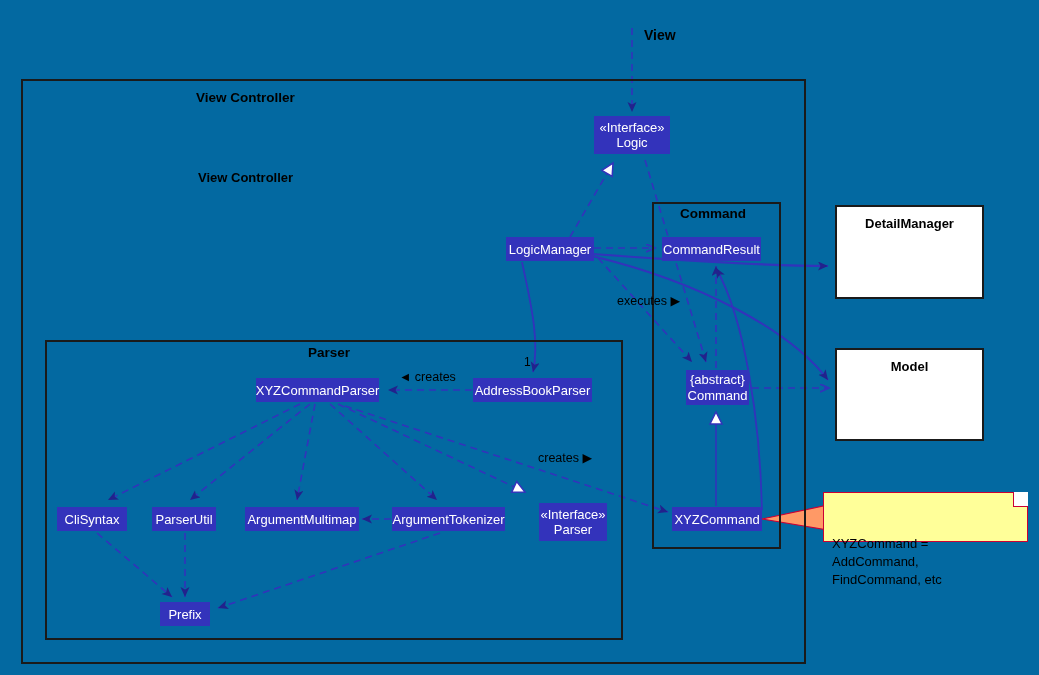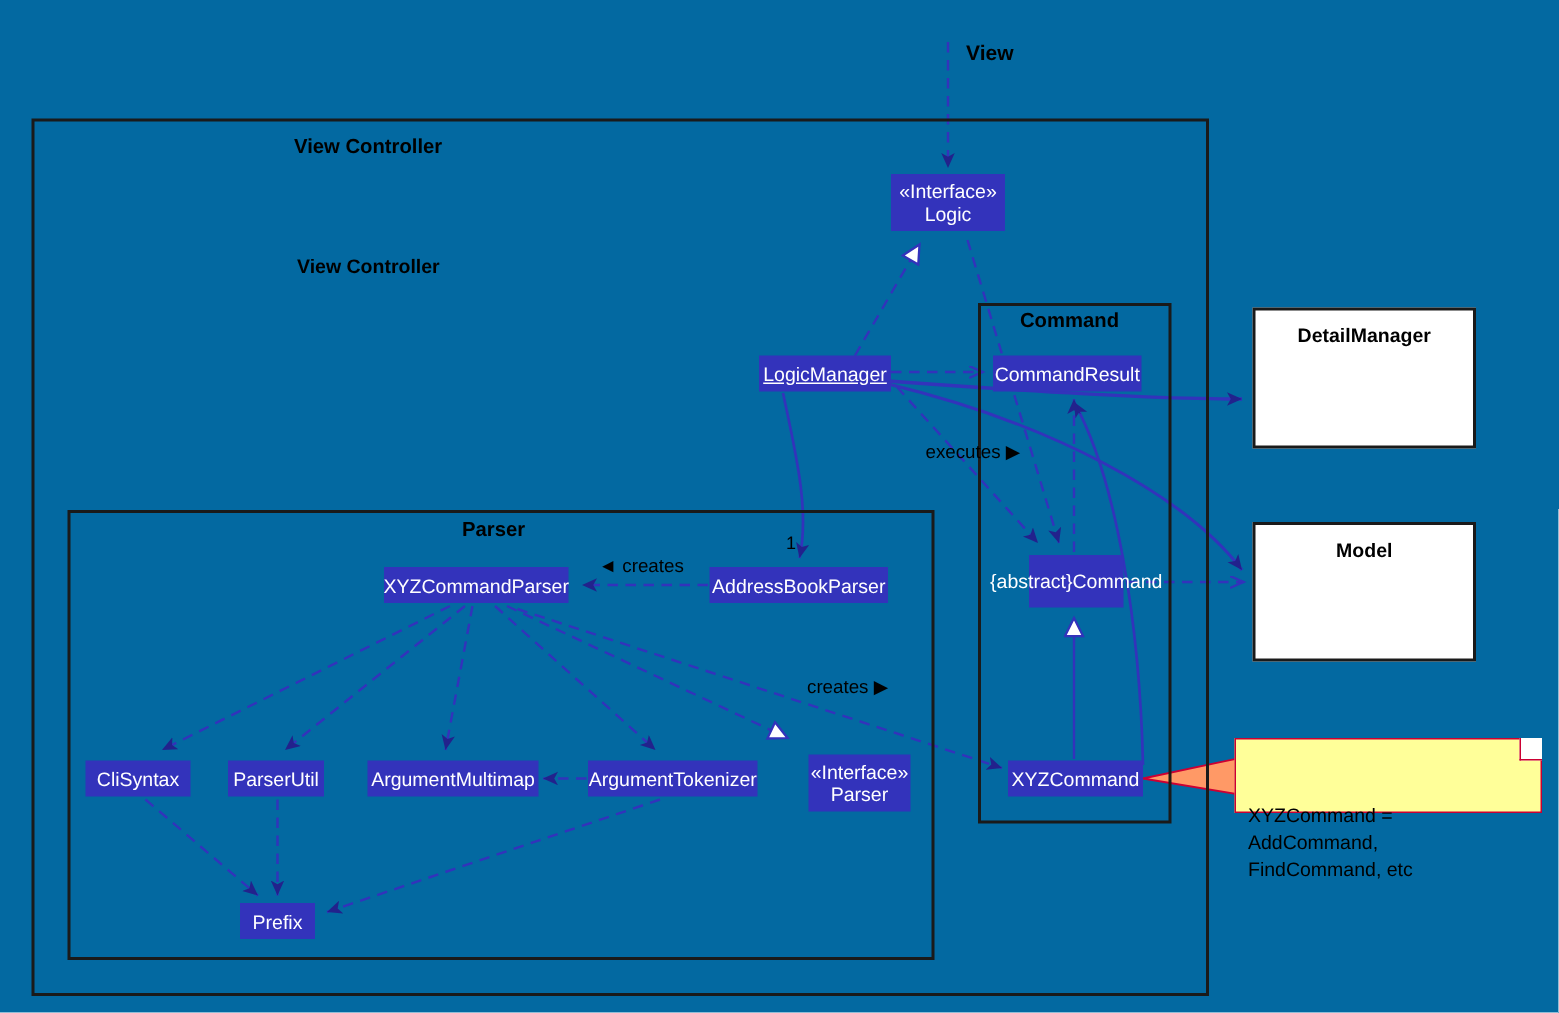--- a/index.html
+++ b/index.html
@@ -188,25 +188,25 @@
 
   <div class="plainbox" style="left:835px; top:333px; width:149px; height:93px;margin-top:15px;">
     <div class="pkg-title">Model</div>
   </div>
 
   <div class="cls italic" style="left:594px; top:116px; width:76px; height:38px; flex-direction:column;">
     <div>«Interface»</div>
     <div>Logic</div>
   </div>
 
-  <div class="cls" style="left:506px; top:237px; width:88px; height:24px;text-decoration:underline;">LogicManager</div>
+  <div class="cls" style="left:506px; top:237px; width:88px; height:24px;">LogicManager</div>
 
   <div class="cls" style="left:662px; top:237px; width:99px; height:24px;">CommandResult</div>
 
-  <div class="cls" style="left:686px; top:370px; width:63px; height:35px; flex-direction:row; line-height:16px;">
+  <div class="cls" style="left:686px; top:370px; width:63px; height:35px; flex-direction:column; line-height:16px;">
     <div>{abstract}</div>
     <div>Command</div>
   </div>
 
   <div class="cls" style="left:672px; top:507px; width:90px; height:24px;">XYZCommand</div>
 
   <div class="cls" style="left:256px; top:378px; width:123px; height:24px;">XYZCommandParser</div>
 
   <div class="cls" style="left:473px; top:378px; width:119px; height:24px;">AddressBookParser</div>
 

